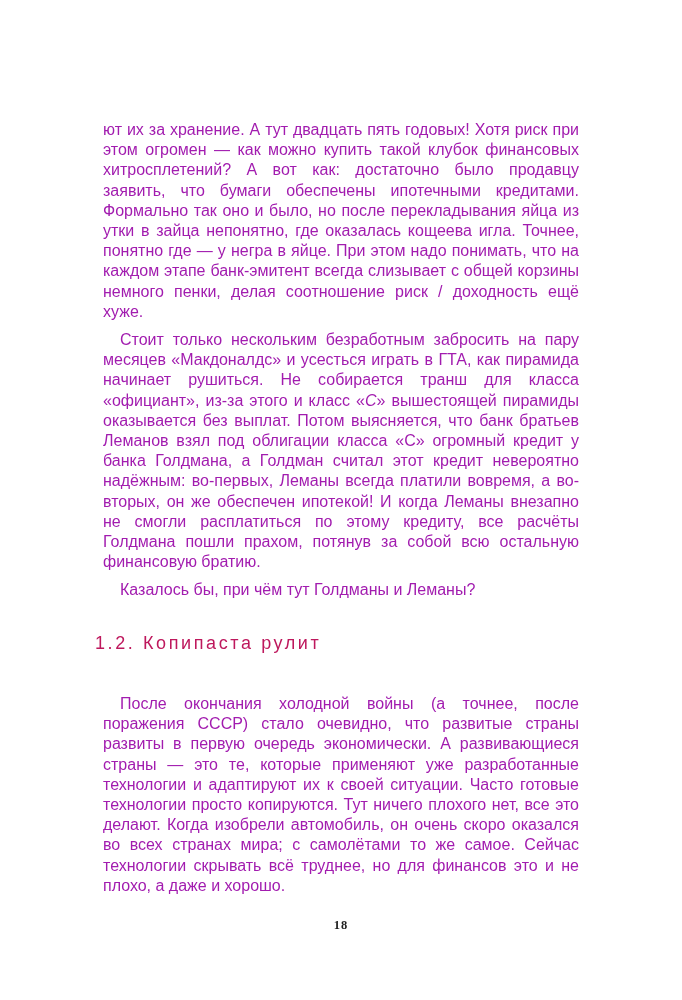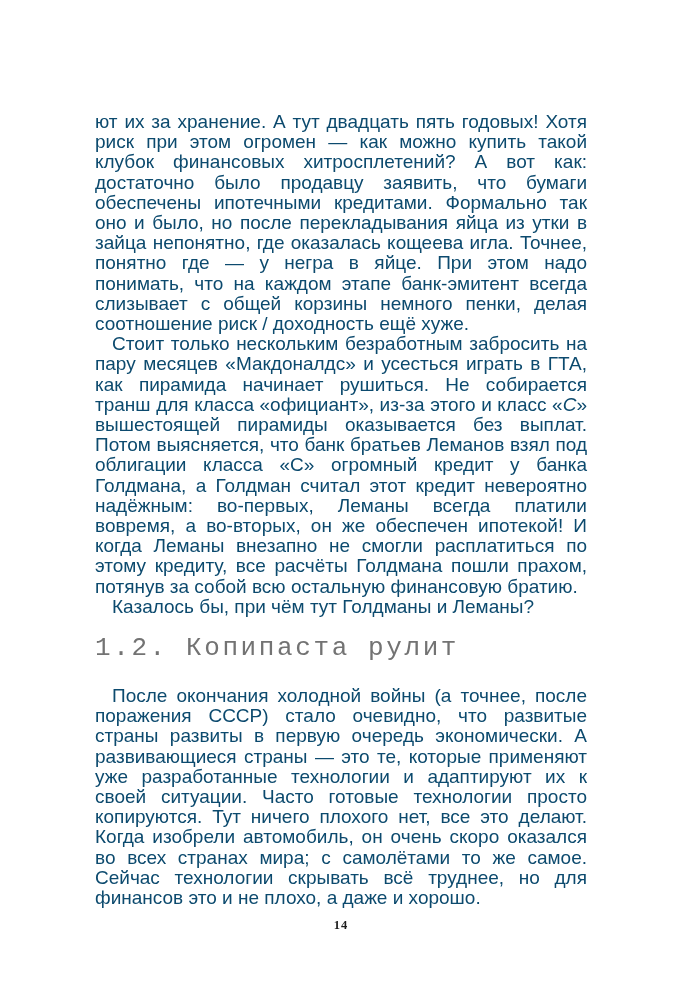--- a/index.html
+++ b/index.html
@@ -16,46 +16,46 @@
     font-family: "Liberation Sans", sans-serif;
     color: #2b2b2b;
   }
   .text-column {
     position: absolute;
     left: 95px;
     top: 112px;
     width: 492px;
   }
   p.body-par {
-    margin: 0;
+    margin: 8px;
     font-family: "Liberation Sans", sans-serif;
-    font-size: 19px;
+    font-size: 16px;
     line-height: 20.2px;
     text-align: justify;
     text-justify: inter-word;
-    color: #0c4a6e;
+    color: #a21caf;
     hyphens: manual;
     -webkit-hyphens: manual;
   }
   p.body-par + p.body-par {
     margin-top: 0;
   }
   p.indent {
     text-indent: 17px;
   }
   .ital {
     font-style: italic;
   }
   h2.section-heading {
     margin: 0;
-    font-family: Liberation Mono, monospace;
+    font-family: Liberation Sans, sans-serif;
     font-weight: normal;
-    font-size: 26px;
+    font-size: 18px;
     letter-spacing: 2.6px;
-    color: #737373;
+    color: #be185d;
     line-height: 1.1;
     white-space: nowrap;
   }
   .heading-wrap {
     position: absolute;
     left: 95px;
     top: 634px;
   }
   .footer {
     position: absolute;
@@ -112,15 +112,15 @@
     <h2 class="section-heading">1.2. Копипаста рулит</h2>
   </div>
 
   <div class="text-column" style="top: 686px;">
     <p class="body-par indent">После окончания холодной войны (а точнее, после поражения СССР) стало очевидно, что развитые страны развиты в первую очередь экономически. А развивающиеся страны — это те, которые применяют уже разработанные технологии и адаптируют их к своей ситуации. Часто готовые технологии просто копируются. Тут ничего плохого нет, все это делают. Когда изобрели автомобиль, он очень скоро оказался во всех странах мира; с самолётами то же самое. Сейчас технологии скрывать всё труднее, но для финансов это и не плохо, а даже и хорошо.</p>
   </div>
 
   <div class="footer">
   </div>
 
-  <div class="page-number">14</div>
+  <div class="page-number">18</div>
 
 </div>
 
 </body></html>

